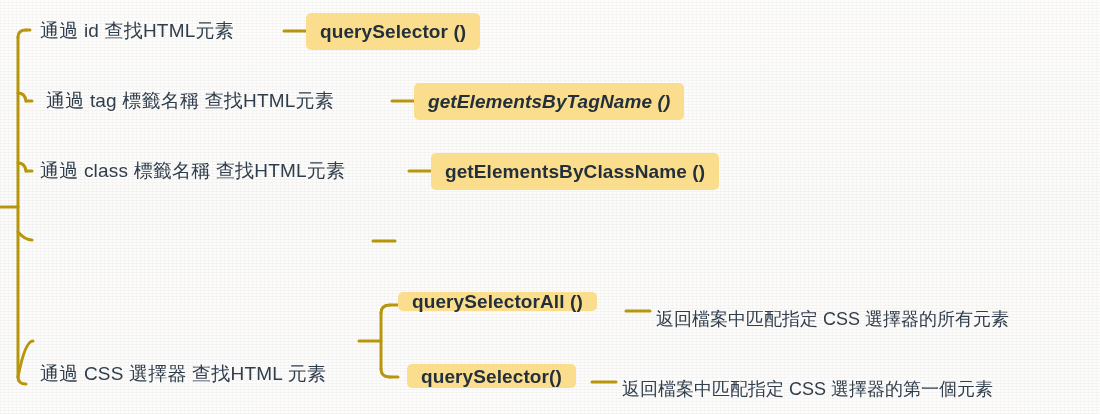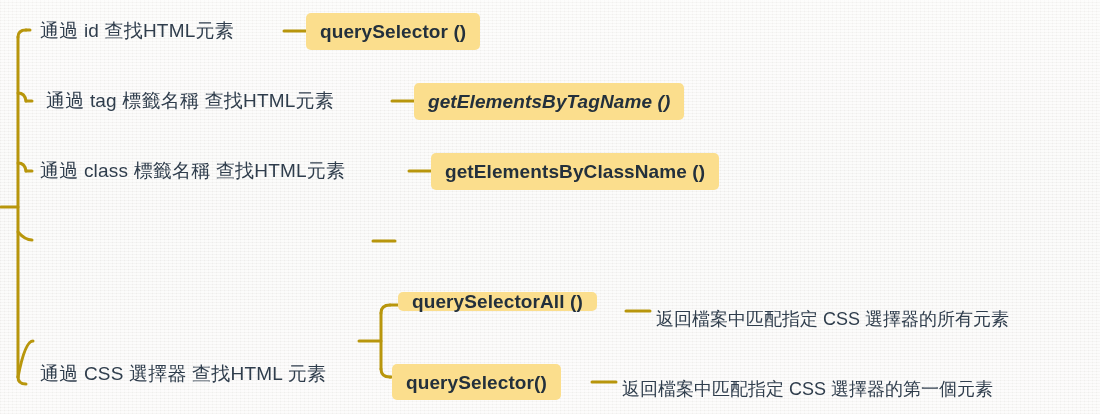--- a/index.html
+++ b/index.html
@@ -120,16 +120,16 @@
 
   <div class="node-label" style="left:40px; top:161px;">通過 class 標籤名稱 查找HTML元素</div>
   <div class="pill" style="left:431px; top:153px; height:37px;">getElementsByClassName ()</div>
 
 
   <div class="node-label" style="left:40px; top:336px;margin-top:28px;">通過 CSS 選擇器 查找HTML 元素</div>
 
   <div class="pill" style="left:398px; top:292px; height:19px;">querySelectorAll ()</div>
   <div class="desc" style="left:656px; top:310px;">返回檔案中匹配指定 CSS 選擇器的所有元素</div>
 
-  <div class="pill" style="left:392px; top:364px; height:36px;text-align:right;">querySelector()</div>
+  <div class="pill" style="left:407px; top:364px; height:24px;text-align:right;">querySelector()</div>
   <div class="desc" style="left:622px; top:373px;margin-top:7px;">返回檔案中匹配指定 CSS 選擇器的第一個元素</div>
 
 </div>
 
 </body></html>

